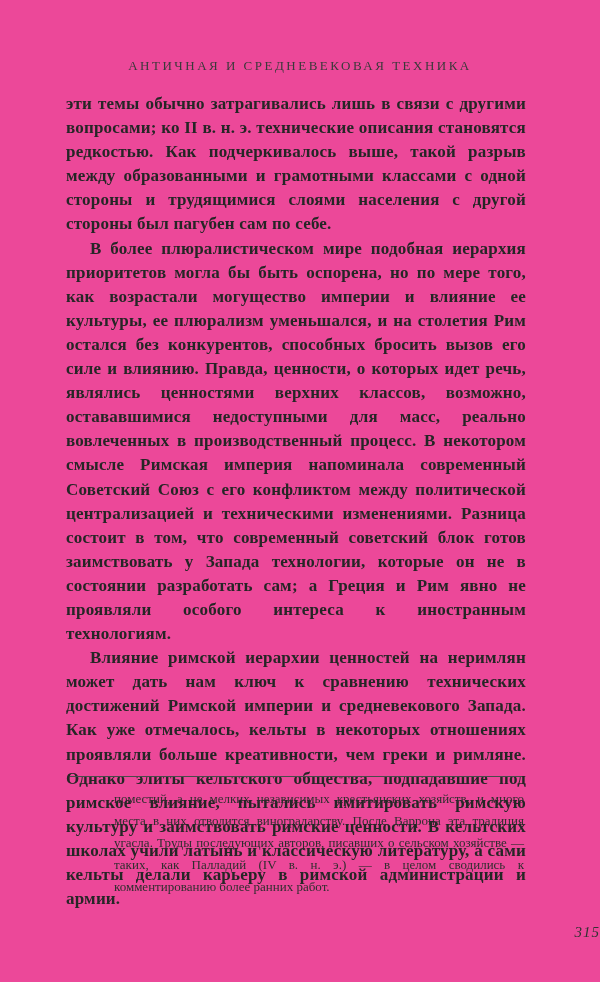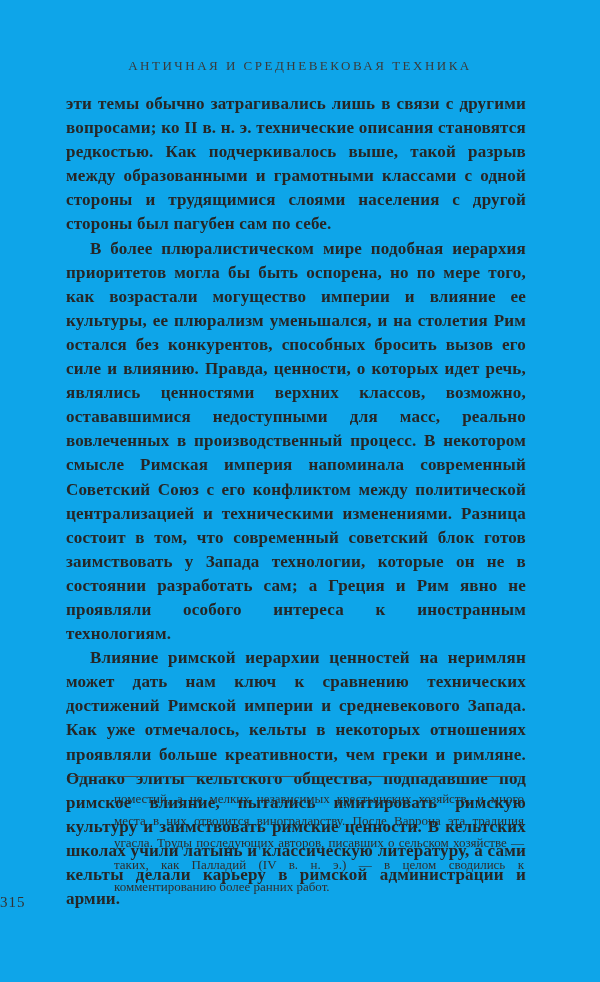--- a/index.html
+++ b/index.html
@@ -5,21 +5,21 @@
   html, body {
     margin: 0;
     padding: 0;
     background: #e8e8e8;
   }
   .page {
     position: relative;
     width: 600px;
     height: 982px;
     margin: 0 auto;
-    background: #0ea5e9;
+    background: #ec4899;
     color: #262626;
     font-family: "Liberation Serif", "DejaVu Serif", serif;
     overflow: hidden;
     box-sizing: border-box;
   }
   .running-header {
     position: absolute;
     top: 58px;
     left: 0;
     width: 100%;
@@ -63,27 +63,28 @@
     left: 114px;
     width: 410px;
     font-size: 13px;
     line-height: 22px;
     text-align: justify;
     color: #2e2e2e;
   }
   .footnote p { margin: 0; }
   .page-number {
     position: absolute;
-    top: 894px;
+    top: 924px;
     left: 0;
     width: 100%;
-    text-align: left;
+    text-align: right;
     font-size: 15px;
     letter-spacing: 1px;
     color: #333;
+    font-style: italic;
   }
 </style>
 </head>
 <body>
 
 <div class="page">
 
   <div class="running-header">АНТИЧНАЯ И СРЕДНЕВЕКОВАЯ ТЕХНИКА</div>
 
   <div class="body-text">

